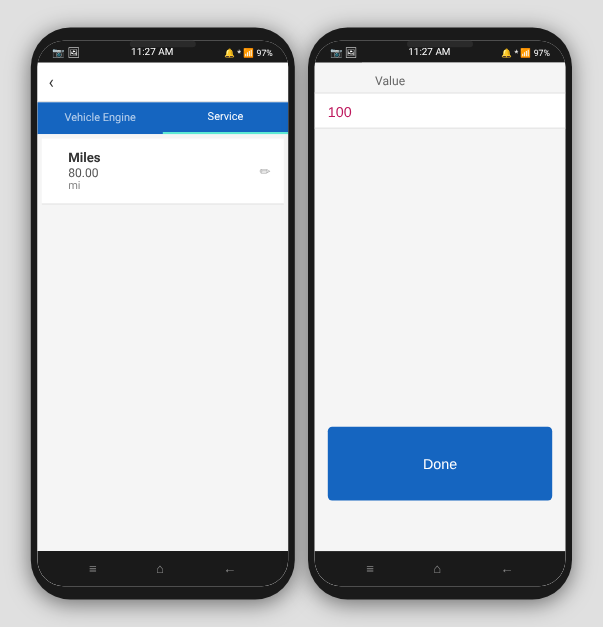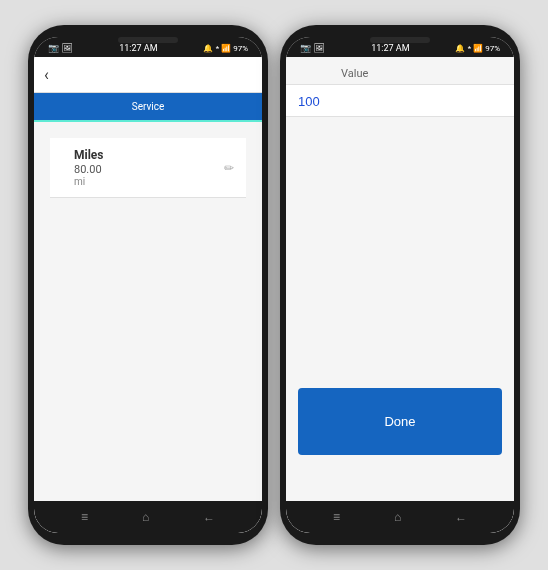--- a/index.html
+++ b/index.html
@@ -126,21 +126,21 @@
     
     .content {
       flex: 1;
       background: #f5f5f5;
       overflow: hidden;
     }
 
     
     .card {
       background: #fff;
-      margin: 16px;
+      margin: 4px;
       padding: 10px 24px;
       border-bottom: 1px solid #e0e0e0;
       position: relative;
     }
 
     .card-title {
       font-size: 12px;
       font-weight: bold;
       color: #333;
     }
@@ -178,21 +178,21 @@
     
     .value-input-container {
       background: #fff;
       padding: 6px 12px;
       border-top: 1px solid #e0e0e0;
       border-bottom: 1px solid #e0e0e0;
     }
 
     .value-input {
       font-size: 13px;
-      color: #1d4ed8;
+      color: #be185d;
       border: none;
       outline: none;
       width: 100%;
       background: transparent;
     }
 
     
     .done-btn-container {
       position: absolute;
       bottom: 46px;
@@ -260,20 +260,21 @@
       <span>📷 🖼</span>
       <span>11:27 AM</span>
       <span class="status-icons">🔔 * 📶 97%</span>
     </div>
 
     <div class="header">
       <span class="header-back">‹</span>
     </div>
 
     <div class="tab-bar">
+      <div class="tab">Vehicle Engine</div>
       <div class="tab active">Service</div>
     </div>
 
     <div class="content">
       <div class="card">
         <div class="card-title">Miles</div>
         <div class="card-value">80.00</div>
         <div class="card-unit">mi</div>
         <span class="card-edit-icon">✏</span>
       </div>

